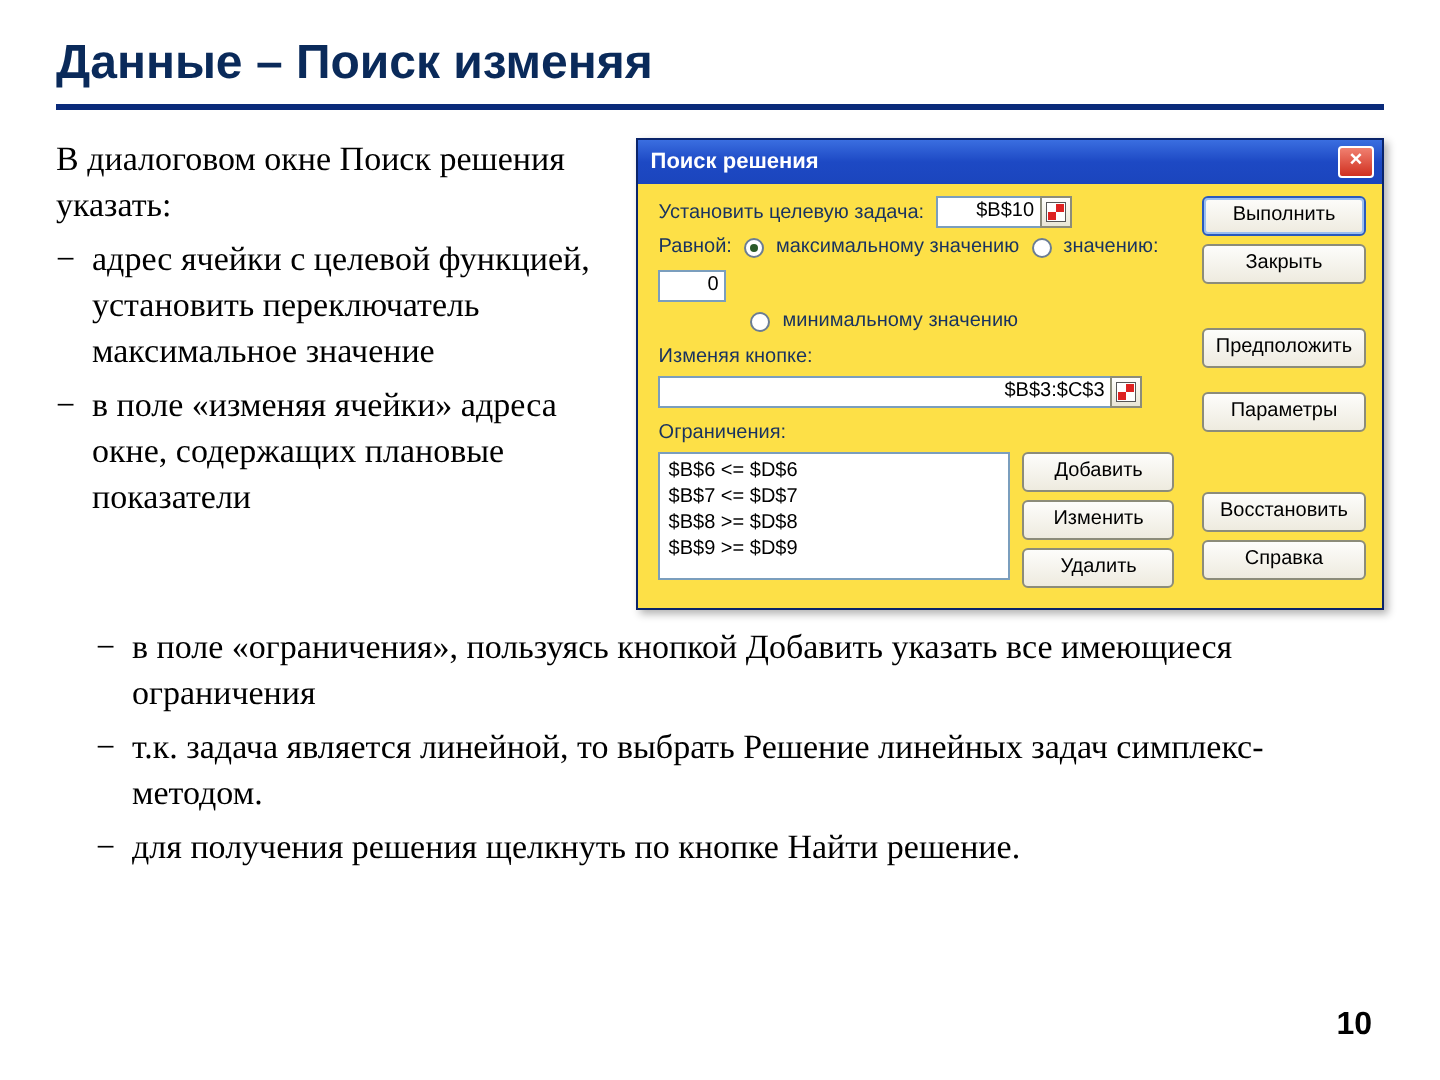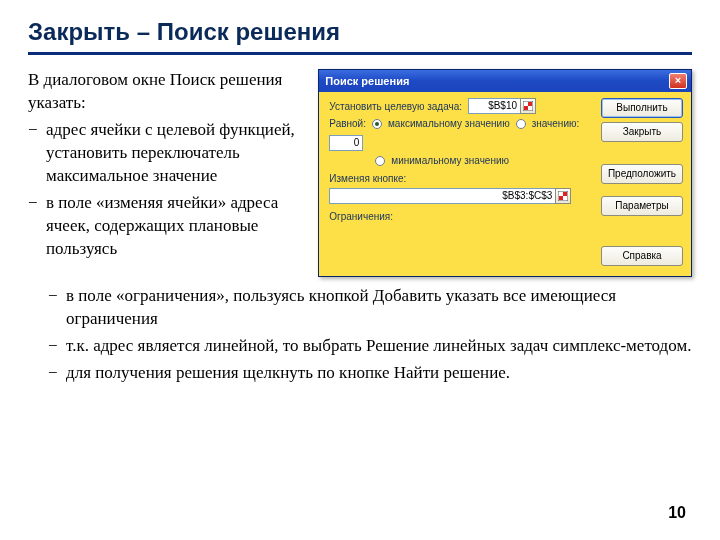--- a/index.html
+++ b/index.html
@@ -144,28 +144,28 @@
     padding: 2px 4px;
     font-size: 10px;
     line-height: 13px;
   }
   .list-area { display:flex; gap:6px; align-items:flex-start; }
   .list-btns { display:flex; flex-direction:column; gap:4px; width: 76px; }
 </style>
 </head>
 <body>
 
-<div class="title">Закрыть – Поиск решения</div>
+<div class="title">Данные – Поиск изменяя</div>
 
 <div class="upper">
   <div class="left-text">
     <div>В диалоговом окне Поиск решения указать:</div>
     <ul>
       <li>адрес ячейки с целевой функцией, установить переключатель максимальное значение</li>
-      <li>в поле «изменяя ячейки» адреса ячеек, содержащих плановые пользуясь</li>
+      <li>в поле «изменяя ячейки» адреса окне, содержащих плановые показатели</li>
     </ul>
   </div>
 
   <div class="dialog">
     <div class="titlebar">
       <span>Поиск решения</span>
       <span class="spacer"></span>
       <div class="close-btn">×</div>
     </div>
     <div class="body">
@@ -206,38 +206,52 @@
               <svg viewBox="0 0 10 10">
                   <rect x="0" y="0" width="10" height="10" fill="#fff" stroke="#555"></rect>
                   <rect x="1" y="5" width="4" height="4" fill="#d22"></rect>
                   <rect x="5" y="1" width="4" height="4" fill="#d22"></rect>
                 </svg>
             </div>
           </div>
         </div>
 
         <div class="section-lbl">Ограничения:</div>
+        <div class="list-area">
+          <div class="listbox">
+            <div>$B$6 &lt;= $D$6</div>
+            <div>$B$7 &lt;= $D$7</div>
+            <div>$B$8 &gt;= $D$8</div>
+            <div>$B$9 &gt;= $D$9</div>
+          </div>
+          <div class="list-btns">
+            <div class="xp-btn">Добавить</div>
+            <div class="xp-btn">Изменить</div>
+            <div class="xp-btn">Удалить</div>
+          </div>
+        </div>
 
       </div>
 
       <div class="btn-col">
         <div class="xp-btn default">Выполнить</div>
         <div class="xp-btn">Закрыть</div>
         <div style="height:14px"></div>
         <div class="xp-btn">Предположить</div>
         <div style="height:4px"></div>
         <div class="xp-btn">Параметры</div>
         <div style="height:22px"></div>
+        <div class="xp-btn">Восстановить</div>
         <div class="xp-btn">Справка</div>
       </div>
     </div>
   </div>
 </div>
 
 <div class="lower">
   <ul>
     <li>в поле «ограничения», пользуясь кнопкой Добавить указать все имеющиеся ограничения</li>
-    <li>т.к. адрес является линейной, то выбрать Решение линейных задач симплекс-методом.</li>
+    <li>т.к. задача является линейной, то выбрать Решение линейных задач симплекс-методом.</li>
     <li>для получения решения щелкнуть по кнопке Найти решение.</li>
   </ul>
 </div>
 
 <div class="page-num">10</div>
 
 </body></html>

